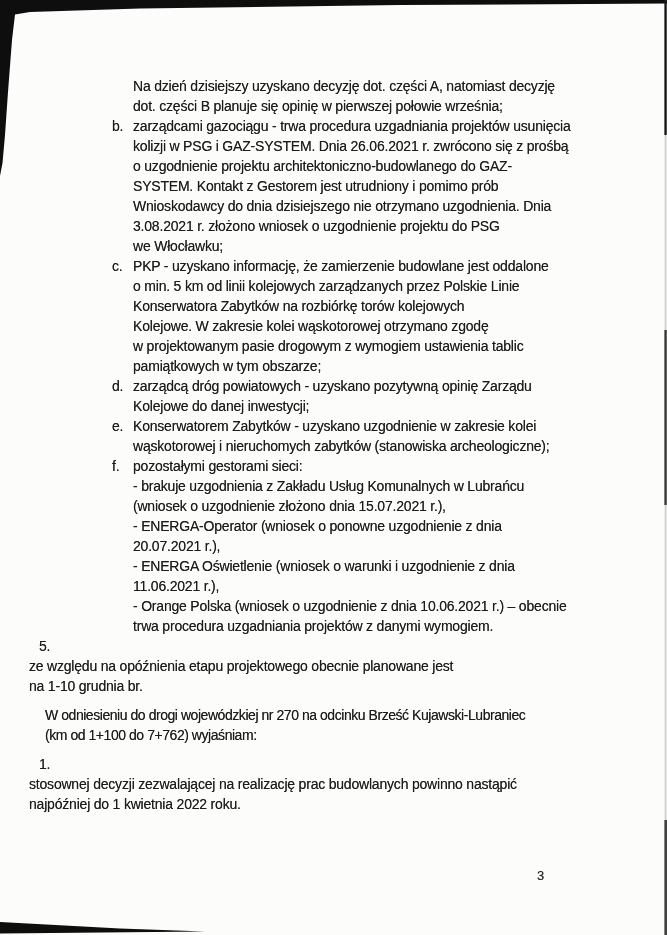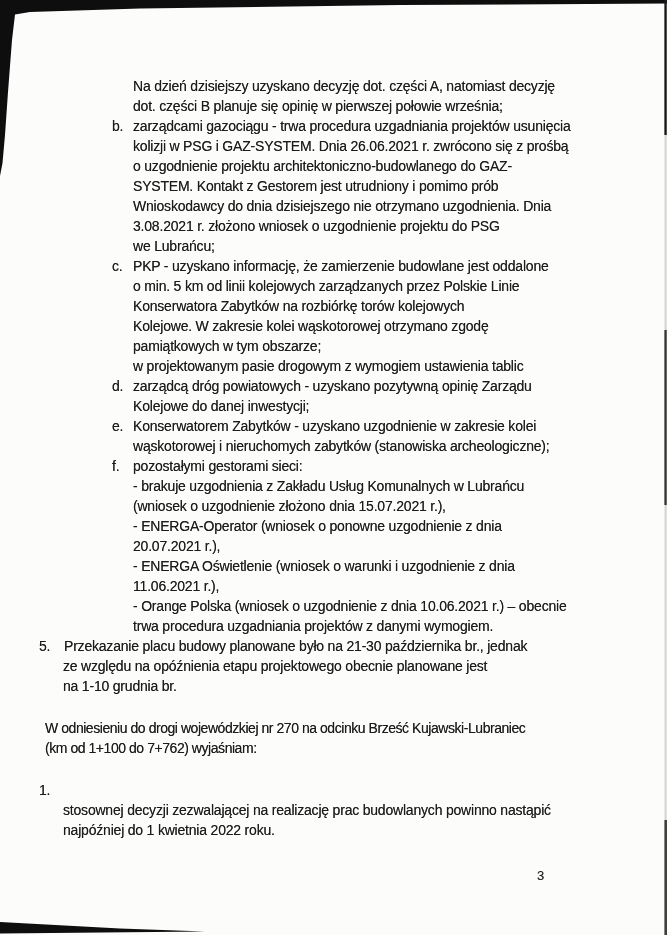--- a/index.html
+++ b/index.html
@@ -35,23 +35,23 @@
     line-height: 20px;
     white-space: nowrap;
   }
   .line b { font-weight: 400; }
   
   .line.cont   { padding-left: 133px; }
   .line.letter { padding-left: 133px; }
   .line.letter .marker { position: absolute; left: 112px; }
   .line.num    { padding-left: 64px; }
   .line.num .marker { position: absolute; left: 39px; }
-  .line.numcont{ padding-left: 63px; }
+  .line.numcont{ padding-left: 29px; }
   .line.para   { padding-left: 45px; letter-spacing: -0.45px; }
-  .line.gap    { margin-top: 22px; }
+  .line.gap    { margin-top: 9px; }
   .page-number {
     position: absolute;
     left: 537px;
     top: 868px;
     color: #2a2a2a;
     font-size: 13px;
     text-shadow: 0 0 0.3px rgba(20,20,20,0.6);
   }
   .scan-artifacts {
     position: absolute;
@@ -66,41 +66,41 @@
 
 <div class="doc-text">
     <div class="line cont"><span>Na dzień dzisiejszy uzyskano decyzję dot. części A, natomiast decyzję</span></div>
     <div class="line cont"><span>dot. części B planuje się opinię w pierwszej połowie września;</span></div>
     <div class="line letter"><span class="marker">b.</span><b>zarządcami gazociągu</b><span> - trwa procedura uzgadniania projektów usunięcia</span></div>
     <div class="line cont"><span>kolizji w PSG i GAZ-SYSTEM. Dnia 26.06.2021 r. zwrócono się z prośbą</span></div>
     <div class="line cont"><span>o uzgodnienie projektu architektoniczno-budowlanego do GAZ-</span></div>
     <div class="line cont"><span>SYSTEM. Kontakt z Gestorem jest utrudniony i pomimo prób</span></div>
     <div class="line cont"><span>Wnioskodawcy do dnia dzisiejszego nie otrzymano uzgodnienia. Dnia</span></div>
     <div class="line cont"><span>3.08.2021 r. złożono wniosek o uzgodnienie projektu do PSG</span></div>
-    <div class="line cont"><span>we Lubrańcu;</span></div>
+    <div class="line cont"><span>we Włocławku;</span></div>
     <div class="line letter"><span class="marker">c.</span><b>PKP</b><span> - uzyskano informację, że zamierzenie budowlane jest oddalone</span></div>
     <div class="line cont"><span>o min. 5 km od linii kolejowych zarządzanych przez Polskie Linie</span></div>
     <div class="line cont"><span>Konserwatora Zabytków na rozbiórkę torów kolejowych</span></div>
     <div class="line cont"><span>Kolejowe. W zakresie kolei wąskotorowej otrzymano zgodę</span></div>
+    <div class="line cont"><span>w projektowanym pasie drogowym z wymogiem ustawienia tablic</span></div>
     <div class="line cont"><span>pamiątkowych w tym obszarze;</span></div>
-    <div class="line cont"><span>w projektowanym pasie drogowym z wymogiem ustawienia tablic</span></div>
     <div class="line letter"><span class="marker">d.</span><b>zarządcą dróg powiatowych</b><span> - uzyskano pozytywną opinię Zarządu</span></div>
     <div class="line cont"><span>Kolejowe do danej inwestycji;</span></div>
     <div class="line letter"><span class="marker">e.</span><b>Konserwatorem Zabytków</b><span> - uzyskano uzgodnienie w zakresie kolei</span></div>
     <div class="line cont"><span>wąskotorowej i nieruchomych zabytków (stanowiska archeologiczne);</span></div>
     <div class="line letter"><span class="marker">f.</span><b>pozostałymi gestorami sieci:</b></div>
     <div class="line cont"><span>- brakuje uzgodnienia z Zakładu Usług Komunalnych w Lubrańcu</span></div>
     <div class="line cont"><span>(wniosek o uzgodnienie złożono dnia 15.07.2021 r.),</span></div>
     <div class="line cont"><span>- ENERGA-Operator (wniosek o ponowne uzgodnienie z dnia</span></div>
     <div class="line cont"><span>20.07.2021 r.),</span></div>
     <div class="line cont"><span>- ENERGA Oświetlenie (wniosek o warunki i uzgodnienie z dnia</span></div>
     <div class="line cont"><span>11.06.2021 r.),</span></div>
     <div class="line cont"><span>- Orange Polska (wniosek o uzgodnienie z dnia 10.06.2021 r.) – obecnie</span></div>
     <div class="line cont"><span>trwa procedura uzgadniania projektów z danymi wymogiem.</span></div>
-    <div class="line num"><span class="marker">5.</span><span>Przekazanie placu budowy planowane było na 21-30 października br., jednak</span></div>
+    <div class="line num"><span class="marker">5.</span></div>
     <div class="line numcont"><span>ze względu na opóźnienia etapu projektowego obecnie planowane jest</span></div>
     <div class="line numcont"><span>na 1-10 grudnia br.</span></div>
     <div class="line para gap"><b>W odniesieniu do drogi wojewódzkiej nr 270 na odcinku Brześć Kujawski-Lubraniec</b></div>
     <div class="line para"><b>(km od 1+100 do 7+762) wyjaśniam:</b></div>
     <div class="line num gap"><span class="marker">1.</span></div>
     <div class="line numcont"><span>stosownej decyzji zezwalającej na realizację prac budowlanych powinno nastąpić</span></div>
     <div class="line numcont"><span>najpóźniej do 1 kwietnia 2022 roku.</span></div>
   </div>
 
 <div class="page-number">3</div>

